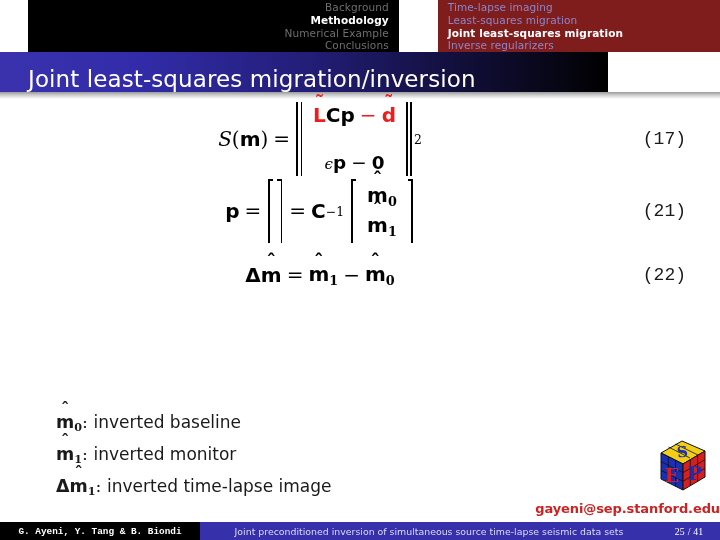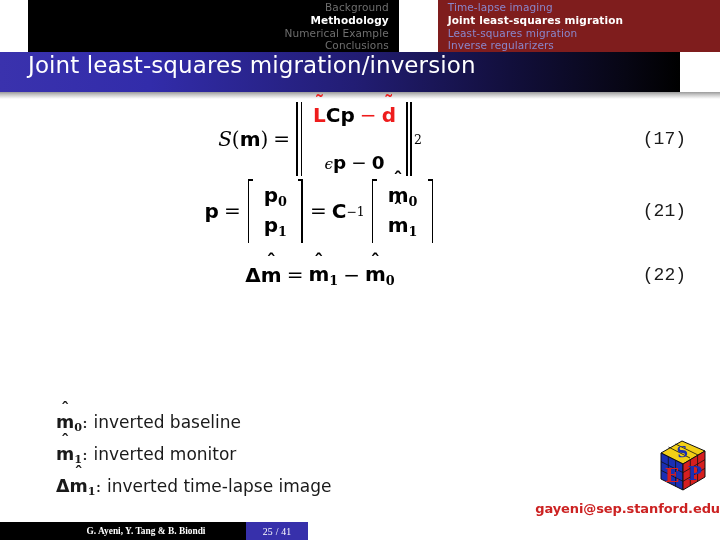--- a/index.html
+++ b/index.html
@@ -46,23 +46,23 @@
     letter-spacing: 0.1px;
   }
   .nav-left .nav-item { color: #6e6e6e; }
   .nav-right .nav-item { color: #8a86cb; }
   .nav-left .nav-item.active { color: #ffffff; font-weight: bold; }
   .nav-right .nav-item.active { color: #ffffff; font-weight: bold; }
 
   
   .titlebar {
     position: absolute; top: 52px; left: 0;
-    width: 680px; height: 40px;
+    width: 608px; height: 40px;
     background: linear-gradient(to right, #3a32ad 0%, #322caa 22%, #221d74 52%, #120f3c 75%, #070614 92%, #000000 100%);
-    display: flex; align-items: flex-start;
+    display: flex; align-items: flex-end;
   }
   .slide-title {
     color: #ffffff;
     font-size: 23px;
     font-weight: normal;
     margin-left: 28px;
     letter-spacing: 0.1px;
     white-space: nowrap;
   }
   .title-shadow {
@@ -221,22 +221,21 @@
     align-items: stretch;
   }
   .foot-authors {
     width: 200px;
     background: #000000;
     color: #ffffff;
     font-size: 9.4px;
     font-weight: bold;
     display: flex; align-items: center; justify-content: center;
     white-space: nowrap;
-    font-family: Liberation Serif, serif;
-    padding-left: 46px;
+    font-family: Liberation Mono, monospace;
   }
   .foot-title {
     flex: 1;
     background: #3730ab;
     color: #dcdcf5;
     font-size: 9.4px;
     display: flex; align-items: center; justify-content: center;
     white-space: nowrap;
     font-family: "DejaVu Sans", sans-serif;
   }
@@ -257,22 +256,22 @@
 
   <div class="navbar">
     <div class="nav-left">
       <div class="nav-item">Background</div>
       <div class="nav-item active">Methodology</div>
       <div class="nav-item">Numerical Example</div>
       <div class="nav-item">Conclusions</div>
     </div>
     <div class="nav-right">
       <div class="nav-item">Time-lapse imaging</div>
+      <div class="nav-item">Least-squares migration</div>
       <div class="nav-item active">Joint least-squares migration</div>
-      <div class="nav-item">Least-squares migration</div>
       <div class="nav-item">Inverse regularizers</div>
     </div>
   </div>
 
   <div class="titlebar">
     <div class="slide-title">Joint least-squares migration/inversion</div>
   </div>
   <div class="title-shadow"></div>
 
   <div class="content">
@@ -300,24 +299,20 @@
       </div>
       <div class="eq-num">(17)</div>
     </div>
 
     <div class="eq-row" style="top: 82px; height: 60px;">
       <div class="eq-center">
         <span class="math" style="font-size:20px;">
           <span class="mb">p</span>
           <span class="op">=</span>
           <span class="brk brk-l"></span>
-          <span class="colstack">
-            <span class="mb"><span>p</span><span class="sub">0</span></span>
-            <span class="mb"><span>p</span><span class="sub">1</span></span>
-          </span>
           <span class="brk brk-r"></span>
           <span class="op">=</span>
           <span class="mb">C</span>
             <span class="sup">−1</span>
           <span style="display:inline-block; width:5px;"></span>
           <span class="brk brk-l"></span>
           <span class="colstack">
             <span class="mb"><span class="acc"><span class="accmark">ˆ</span><span>m</span></span><span class="sub">0</span></span>
             <span class="mb"><span class="acc"><span class="accmark">ˆ</span><span>m</span></span><span class="sub">1</span></span>
           </span>
@@ -384,20 +379,21 @@
         <line x1="31" y1="36.6" x2="53" y2="23.6" stroke="#111" stroke-width="0.8"></line>
         <line x1="31" y1="45.3" x2="53" y2="32.3" stroke="#111" stroke-width="0.8"></line>
         <text x="43" y="44" font-family="DejaVu Serif, serif" font-size="19" font-weight="bold" fill="#1a2fb4" text-anchor="middle">P</text>
       </g>
     </svg>
   </div>
   <div class="email">gayeni@sep.stanford.edu</div>
 
   <div class="footer">
     <div class="foot-authors">G. Ayeni, Y. Tang &amp; B. Biondi</div>
+    <div class="foot-title">Joint preconditioned inversion of simultaneous source time-lapse seismic data sets</div>
     <div class="foot-page">
       <span>25</span>
       <span style="margin:0 3px;">/</span>
       <span>41</span>
     </div>
   </div>
 
 </div>
 
 </body></html>

